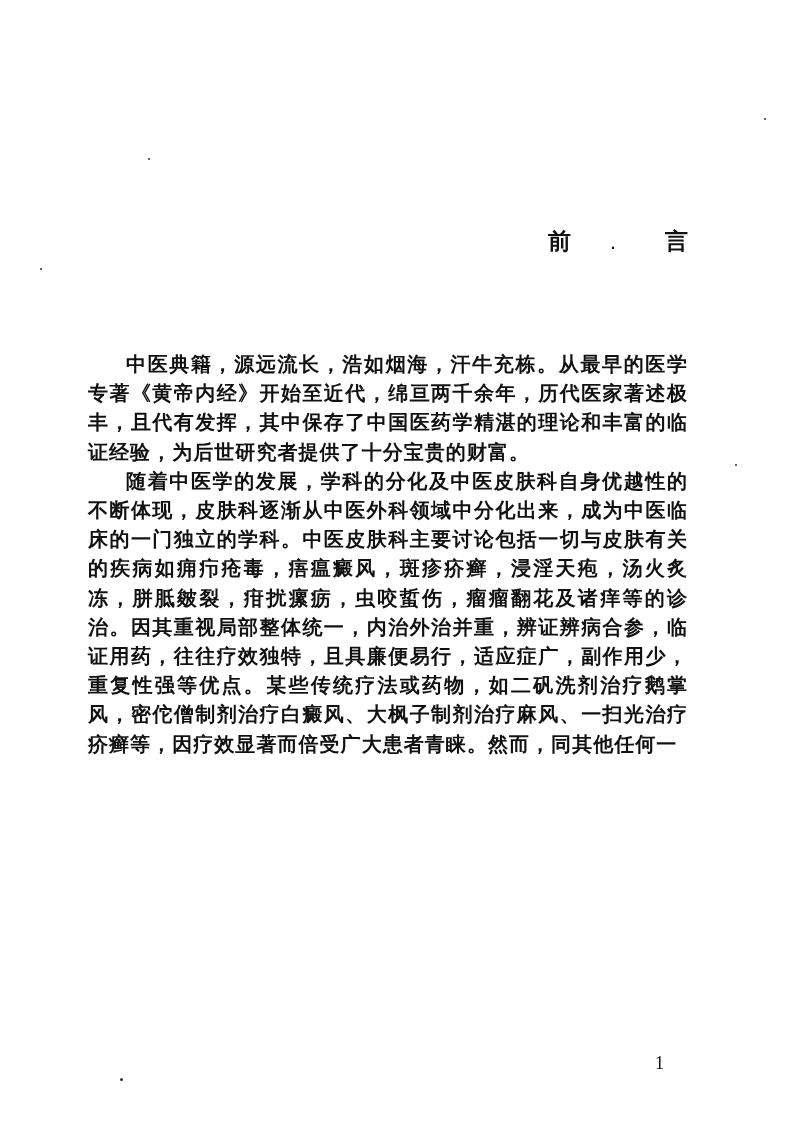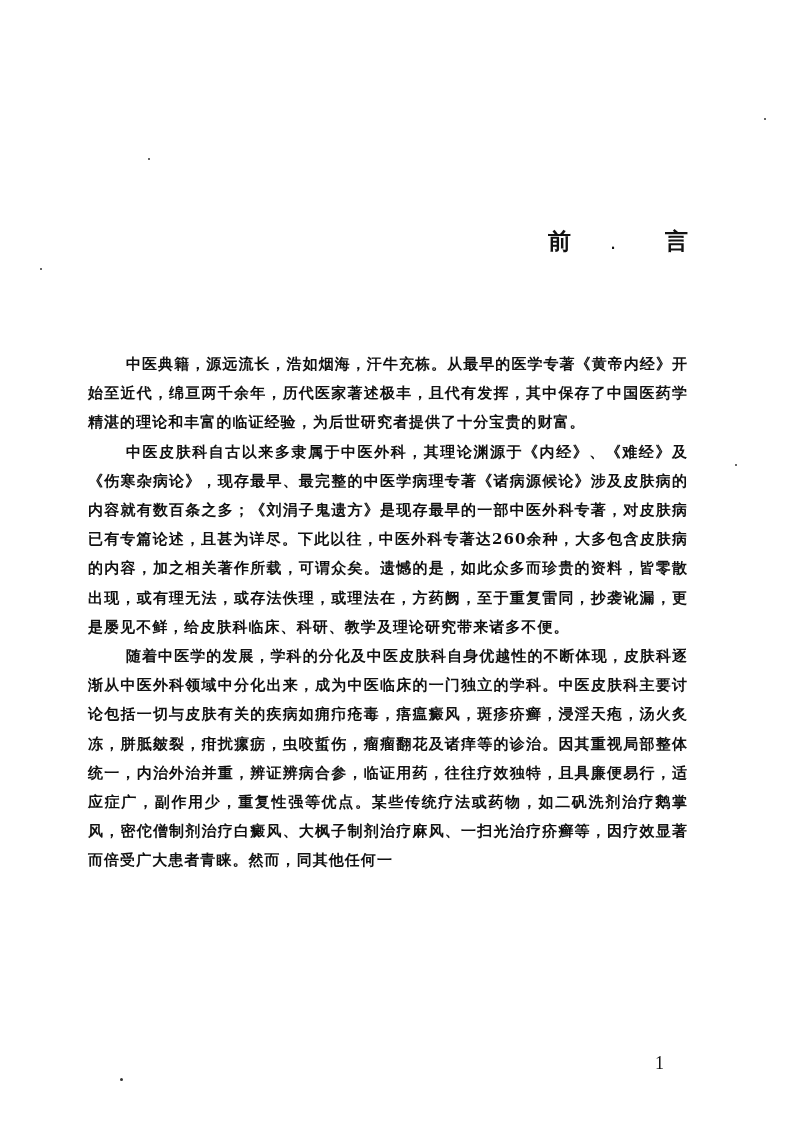--- a/index.html
+++ b/index.html
@@ -10,41 +10,40 @@
     .title {
       position: absolute; top: 226px; left: 548px; width: 140px; height: 30px;
       font-family: "DejaVu Sans", sans-serif; font-weight: bold; font-size: 23px;
       display: flex; justify-content: space-between; align-items: center;
     }
     .title .dot { font-size: 12px; align-self: flex-end; margin-bottom: 4px; margin-left: -10px; }
     .body {
       position: absolute; top: 350px; left: 88px; width: 600px;
     }
     .para {
-      margin: 0; font-size: 15px; line-height: 29.2px; letter-spacing: 1.05px;
+      margin: 0; font-size: 20px; line-height: 29.2px; letter-spacing: 1.05px;
       text-align: justify; text-indent: 38px; font-weight: 600;
     }
     .page-number {
       position: absolute; left: 655px; top: 1053px; font-size: 18px;
       font-family: "Liberation Serif", serif;
     }
     .speck { position: absolute; width: 3px; height: 3px; background: #333; border-radius: 50%; }
   </style>
 </head>
 <body>
 
 <div class="title">
   <span>前</span>
   <span class="dot">.</span>
   <span>言</span>
 </div>
 
 <div class="body">
   <p class="para">中医典籍，源远流长，浩如烟海，汗牛充栋。从最早的医学专著《黄帝内经》开始至近代，绵亘两千余年，历代医家著述极丰，且代有发挥，其中保存了中国医药学精湛的理论和丰富的临证经验，为后世研究者提供了十分宝贵的财富。</p>
-  <p class="para">中医皮肤科自古以来多隶属于中医外科，其理论渊源于《内经》、《难经》及《伤寒杂病论》，现存最早、最完整的中医学病理专著《诸病源候论》涉及皮肤病的内容就有数百条之多；《刘涓子鬼遗方》是现存最早的一部中医外科专著，对皮肤病已有专篇论述，且甚为详尽。下此以往，中医外科专著达260余种，大多包含皮肤病的内容，加之相关著作所载，可谓众矣。遗憾的是，如此众多而珍贵的资料，皆零散出现，或有理无法，或存法佚理，或理法在，方药阙，至于重复雷同，抄袭讹漏，更是屡见不鲜，给皮肤科临床、科研、教学及理论研究带来诸多不便。</p>
   <p class="para">随着中医学的发展，学科的分化及中医皮肤科自身优越性的不断体现，皮肤科逐渐从中医外科领域中分化出来，成为中医临床的一门独立的学科。中医皮肤科主要讨论包括一切与皮肤有关的疾病如痈疖疮毒，痦瘟癜风，斑疹疥癣，浸淫天疱，汤火炙冻，胼胝皴裂，疳扰瘰疬，虫咬蜇伤，瘤瘤翻花及诸痒等的诊治。因其重视局部整体统一，内治外治并重，辨证辨病合参，临证用药，往往疗效独特，且具廉便易行，适应症广，副作用少，重复性强等优点。某些传统疗法或药物，如二矾洗剂治疗鹅掌风，密佗僧制剂治疗白癜风、大枫子制剂治疗麻风、一扫光治疗疥癣等，因疗效显著而倍受广大患者青睐。然而，同其他任何一</p>
 </div>
 
 <div class="page-number">1</div>
 
 <span class="speck" style="left:120px;top:1078px"></span>
 <span class="speck" style="left:148px;top:158px;width:2px;height:2px"></span>
 <span class="speck" style="left:764px;top:118px;width:2px;height:2px"></span>
 <span class="speck" style="left:735px;top:464px;width:2px;height:2px"></span>
 <span class="speck" style="left:40px;top:268px;width:2px;height:2px"></span>

